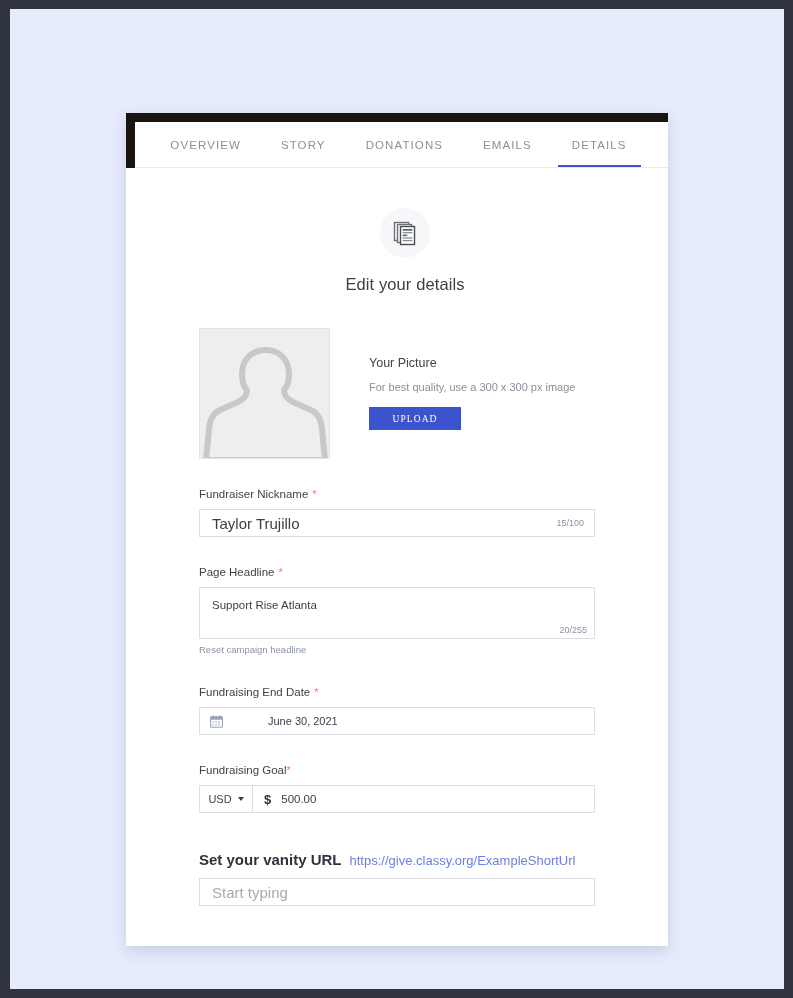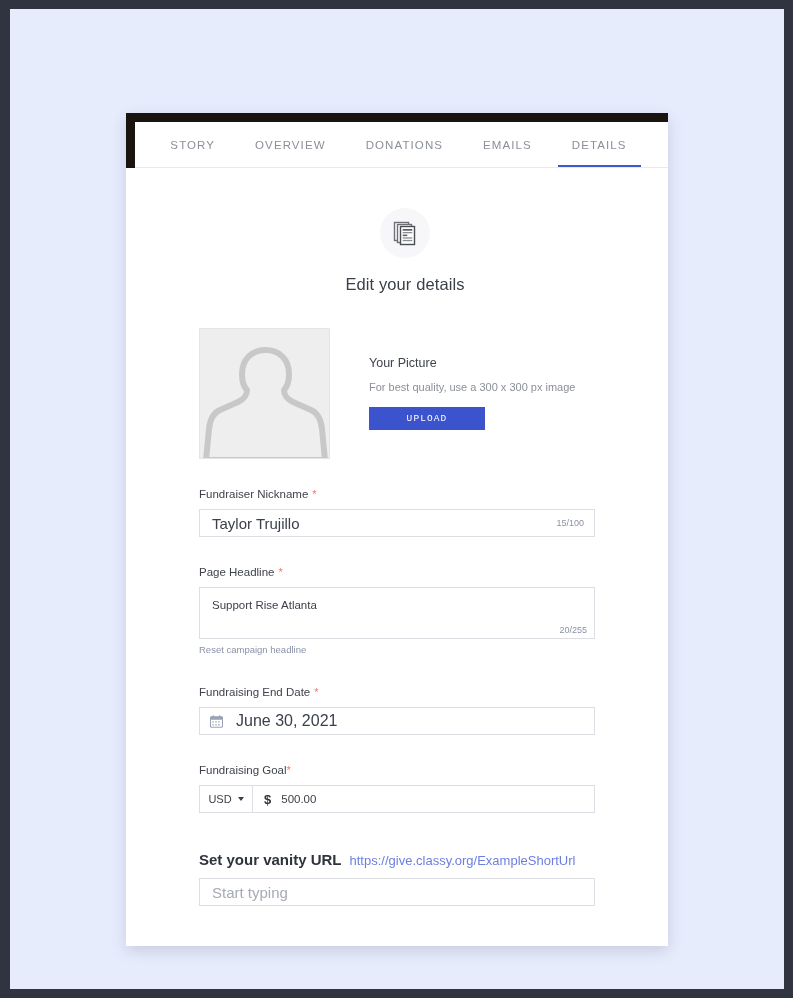--- a/index.html
+++ b/index.html
@@ -113,27 +113,27 @@
     border: 1px solid #e4e4e4;
     flex: 0 0 auto;
     position: relative;
     overflow: hidden;
   }
   #picture-info { padding-left: 20px; padding-top: 28px; }
   #picture-label { font-size: 12.5px; color: #3f434b; }
   #picture-hint { font-size: 11px; color: #8b8f98; margin-top: 11px; }
   #upload-button {
     margin-top: 14px;
-    width: 116px; height: 23px;
+    width: 92px; height: 23px;
     background: #3b53cd;
     color: #ffffff;
     border: none;
     font-size: 9.5px;
     letter-spacing: 1.1px;
-    font-family: Liberation Mono, monospace;
+    font-family: Liberation Serif, serif;
     cursor: pointer;
   }
 
   
   .field-group { margin-top: 29px; }
   .field-label {
     font-size: 11.5px;
     color: #3f434b;
     margin-bottom: 9px;
   }
@@ -191,21 +191,21 @@
     margin-top: 5px;
     font-size: 9.5px;
     color: #8a92a6;
     cursor: pointer;
     display: inline-block;
   }
 
   
   #date-input-wrap { display: flex; align-items: center; }
   #cal-icon { margin-right: 11px; display:flex; }
-  #date-input-wrap input { font-size: 16px; }
+  #date-input-wrap input { font-size: 11px; margin-left: 32px; }
 
   
   #money-row {
     display: flex;
     align-items: stretch;
     border: 1px solid #dcdee3;
     height: 28px;
     background: #fff;
   }
   #currency-select {
@@ -255,24 +255,24 @@
 <body>
 
 <div id="viewport-frame">
   <div id="page-canvas">
 
     <div id="campaign-card">
 
       <div id="tabbar-frame">
         <div id="tab-bar">
           <div class="tab-item">
+            <span>OVERVIEW</span>
+          </div>
+          <div class="tab-item">
             <span>STORY</span>
-          </div>
-          <div class="tab-item">
-            <span>OVERVIEW</span>
           </div>
           <div class="tab-item">
             <span>DONATIONS</span>
           </div>
           <div class="tab-item">
             <span>EMAILS</span>
           </div>
           <div class="tab-item active">
             <span>DETAILS</span>
           </div>

